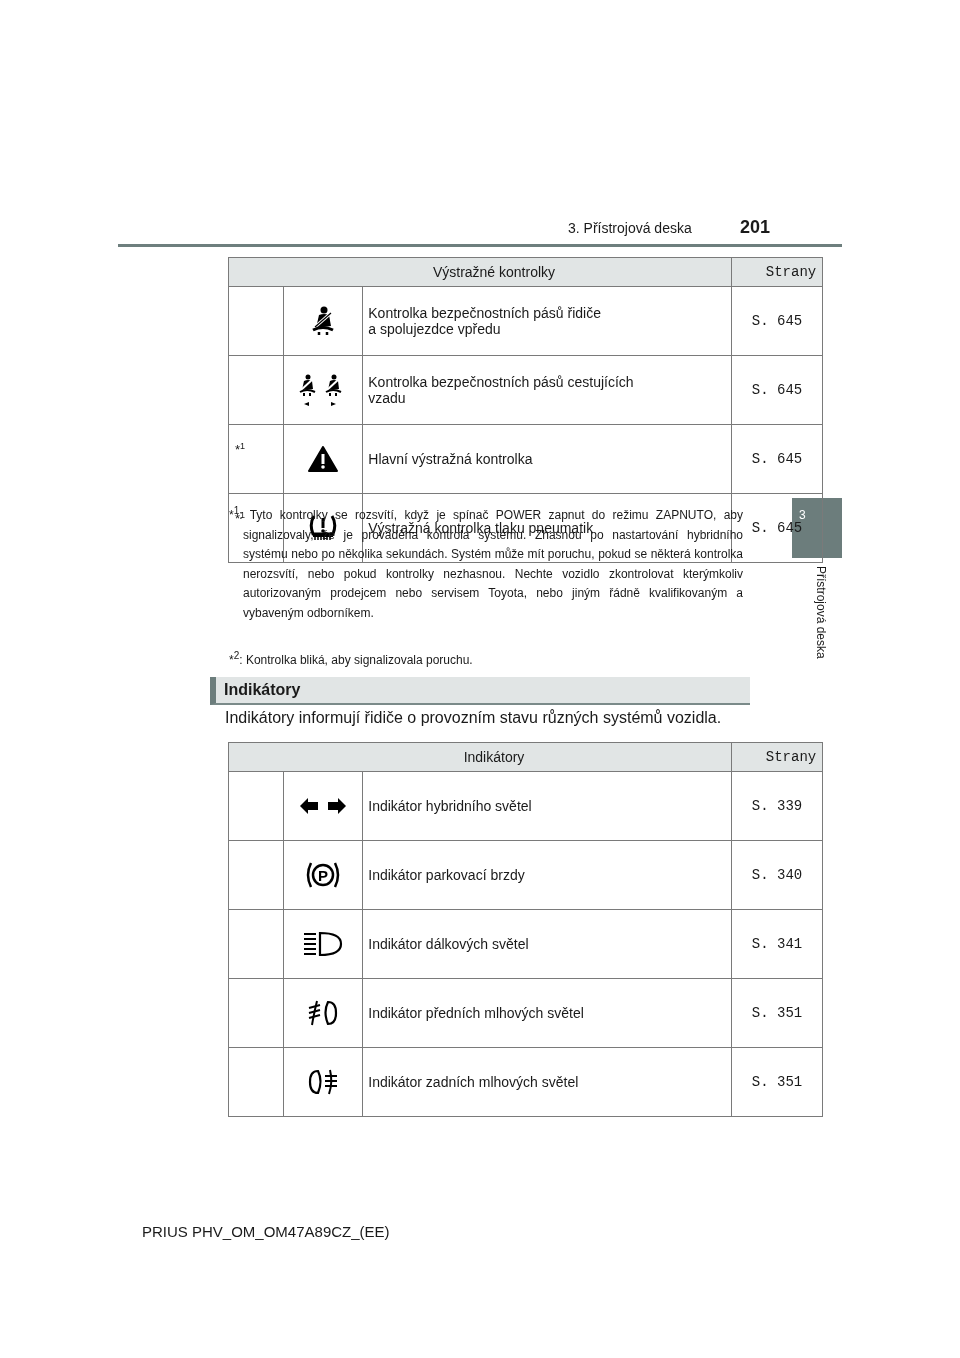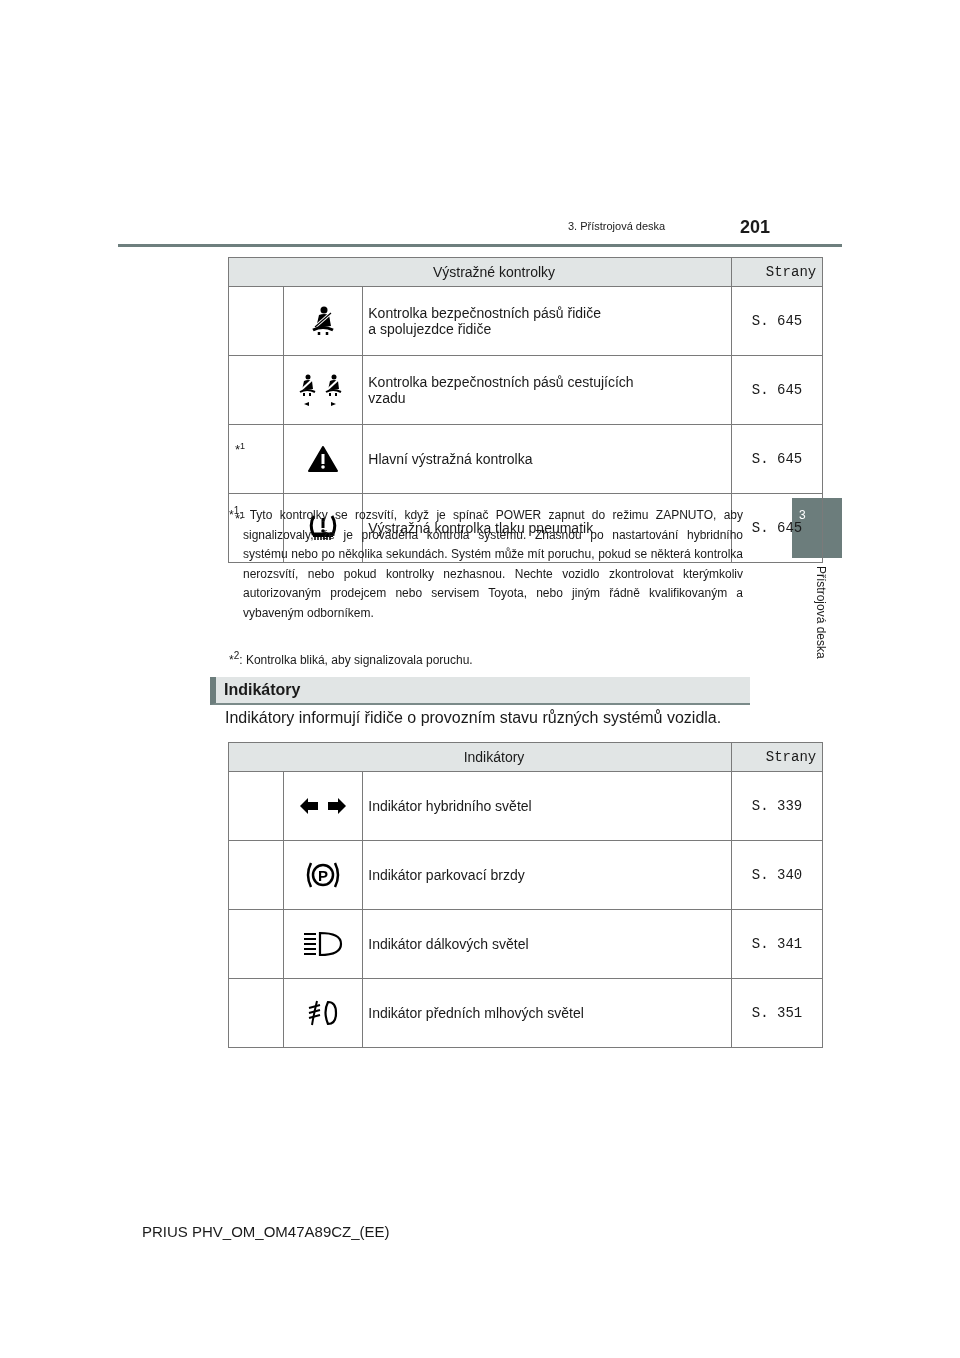--- a/index.html
+++ b/index.html
@@ -1,20 +1,20 @@
 <!DOCTYPE html>
 <html><head>
 <meta charset="utf-8">
 <style>
   html, body { margin: 0; padding: 0; }
   body {
     width: 960px; height: 1358px; background: #ffffff; position: relative;
     font-family: "Liberation Sans", sans-serif; color: #1a1a1a; overflow: hidden;
   }
-  .header-title { position: absolute; left: 568px; top: 220px; font-size: 11px; }
+  .header-title { position: absolute; left: 568px; top: 220px; font-size: 14px; }
   .header-page { position: absolute; left: 740px; top: 217px; font-size: 18px; font-weight: bold; }
   .header-rule { position: absolute; left: 118px; top: 244px; width: 724px; height: 3px; background: #6e7f7e; }
   .side-tab { position: absolute; left: 792px; top: 498px; width: 50px; height: 60px; background: #6c7d7c; }
   .side-tab span { position: absolute; left: 7px; top: 10px; color: #fff; font-size: 12px; }
   .side-label { position: absolute; left: 828px; top: 566px; transform-origin: 0 0; transform: rotate(90deg); font-size: 12px; white-space: nowrap; }
 
   table.t { position: absolute; left: 228px; border-collapse: collapse; font-size: 14px; }
   table.t td, table.t th { border: 1px solid #7a7a7a; padding: 0; }
   table.t th { background: #e1e5e5; font-weight: normal; height: 28px; text-align: center; padding-left: 28px; }
   table.t td { height: 52px; vertical-align: middle; }
@@ -58,21 +58,21 @@
             <circle cx="14" cy="4" r="3.5" fill="#000"></circle>
             <path d="M6 22 L9 9 Q14 7 19 9 L21 20 Z" fill="#000"></path>
             <path d="M5 21 L21 7" stroke="#fff" stroke-width="3"></path>
             <path d="M5 21 L21 7" stroke="#000" stroke-width="1.2"></path>
             <path d="M3 24 Q13 19 23 24" stroke="#000" stroke-width="3" fill="none"></path>
             <path d="M9 26 L9 29 M17 26 L17 29" stroke="#000" stroke-width="2.5"></path>
           </svg>
     </td>
     <td class="c-desc">
           <div>Kontrolka bezpečnostních pásů řidiče</div>
-          <div>a spolujezdce řidiče</div>
+          <div>a spolujezdce vpředu</div>
         </td>
     <td class="c-page">S. 645</td>
   </tr>
   <tr>
     <td class="c-mark"></td>
     <td class="c-icon icon">
       <svg width="50" height="32" viewBox="0 0 50 32">
             <g>
               <circle cx="10" cy="3" r="2.5" fill="#000"></circle>
               <path d="M4 16 L6 7 Q10 5 14 7 L15 15 Z" fill="#000"></path>
@@ -188,16 +188,28 @@
     <td class="c-icon icon">
       <svg width="32" height="28" viewBox="0 0 32 28">
             <path d="M2 9 L13 6 M2 14 L13 11 M2 19 L13 16" stroke="#000" stroke-width="2"></path>
             <path d="M10 2 Q7 14 5 26" stroke="#000" stroke-width="2" fill="none"></path>
             <path d="M21 3 Q16 13 21 25 Q29 25 29 14 Q29 3 21 3 Z" stroke="#000" stroke-width="2.2" fill="none"></path>
           </svg>
     </td>
     <td class="c-desc">Indikátor předních mlhových světel</td>
     <td class="c-page">S. 351</td>
   </tr>
+  <tr>
+    <td class="c-mark"></td>
+    <td class="c-icon icon">
+      <svg width="32" height="28" viewBox="0 0 32 28">
+            <path d="M11 3 Q3 3 3 14 Q3 25 11 25 Q16 13 11 3 Z" stroke="#000" stroke-width="2.2" fill="none"></path>
+            <path d="M18 8 L30 8 M18 13 L30 13 M18 18 L30 18" stroke="#000" stroke-width="2"></path>
+            <path d="M23 2 Q26 14 22 26" stroke="#000" stroke-width="2" fill="none"></path>
+          </svg>
+    </td>
+    <td class="c-desc">Indikátor zadních mlhových světel</td>
+    <td class="c-page">S. 351</td>
+  </tr>
 </tbody>
   </table>
 
 <div class="footer">PRIUS PHV_OM_OM47A89CZ_(EE)</div>
 
 </body></html>

